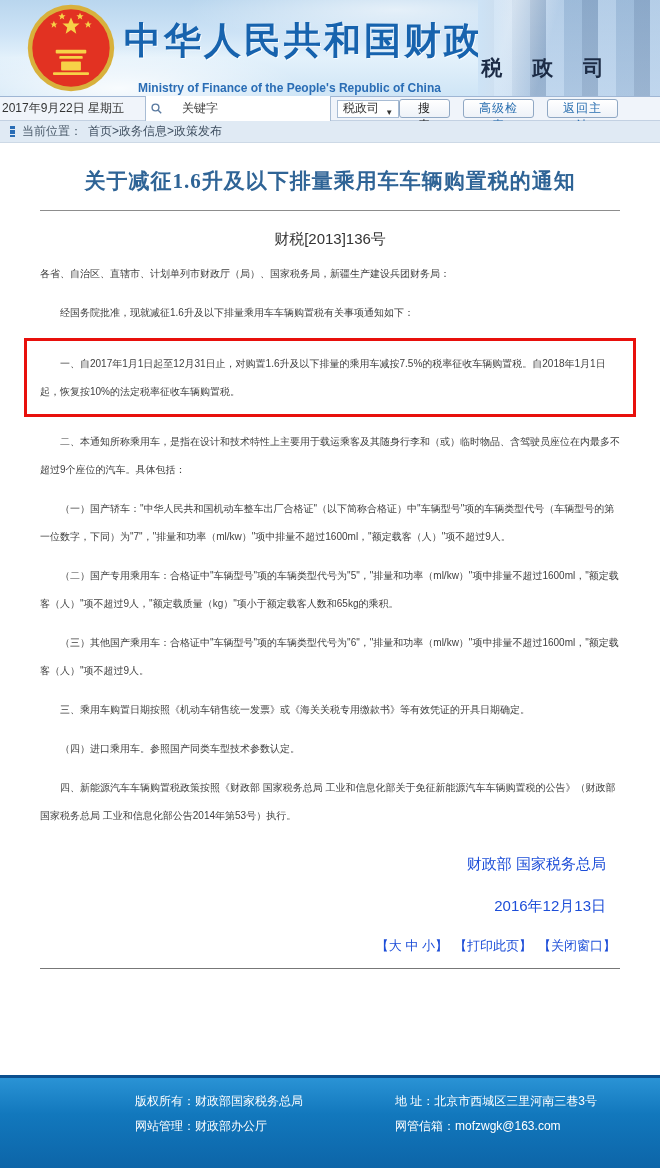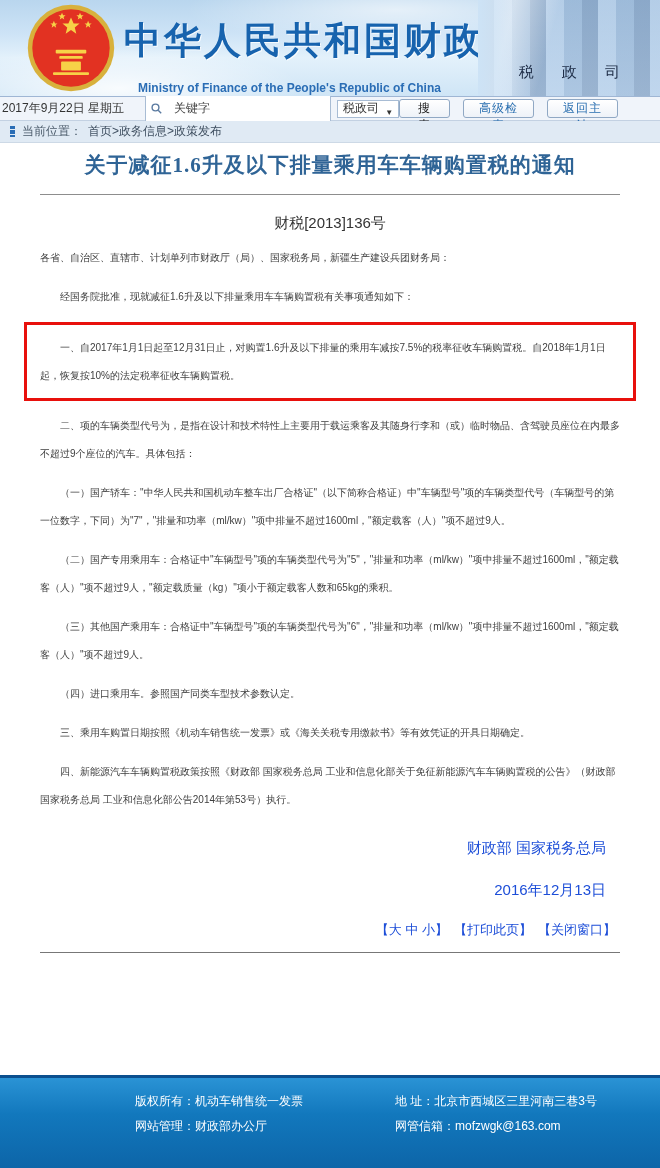--- a/index.html
+++ b/index.html
@@ -29,33 +29,33 @@
   .site-subtitle { margin-top:15px; margin-left:14px; font-size:12px; font-weight:bold; color:#2a6db5; }
   .building {
     position:absolute; right:0; top:0; width:182px; height:96px;
     background:
       linear-gradient(90deg, rgba(205,227,246,1) 0%, rgba(205,227,246,0) 22%),
       linear-gradient(105deg, rgba(255,255,255,.55) 0 18%, rgba(255,255,255,0) 40%),
       repeating-linear-gradient(90deg, rgba(90,120,160,.38) 0 16px, rgba(190,212,236,.55) 16px 34px, rgba(140,170,205,.40) 34px 52px),
       linear-gradient(180deg,#a9c6e2,#c2d9ef);
   }
   .dept {
-    position:absolute; right:28px; bottom:14px;
-    font-size:15px; font-weight:normal; color:#1c2b45; letter-spacing:12px; white-space:nowrap;
+    position:absolute; right:44px; bottom:14px;
+    font-size:21px; font-weight:bold; color:#1c2b45; letter-spacing:12px; white-space:nowrap;
   }
 
   
   .toolbar {
     flex:none; height:25px; display:flex; align-items:center;
     background:#f0f4fa; border-top:1px solid #9fb6d4; border-bottom:1px solid #c3d1e2;
     font-size:12px; color:#333;
   }
   .tb-date { margin-left:2px; width:148px; color:#333; }
   .searchbox {
-    display:flex; align-items:center; gap:12px; width:192px; height:28px;
+    display:flex; align-items:center; gap:20px; width:192px; height:28px;
     background:#fff; border:1px solid #a8bcd4; padding:0 5px; cursor:text;
   }
   .searchbox svg { flex:none; }
   .search-ph { color:#444; }
   .dropdown {
     margin-left:6px; display:flex; align-items:flex-end; justify-content:space-between;
     width:64px; height:18px; background:#fff; border:1px solid #a8bcd4; padding:0 5px; cursor:pointer;
   }
   .dd-arrow { font-size:8px; color:#333; }
   .tb-buttons { margin-left:auto; margin-right:42px; display:flex; gap:13px; }
@@ -71,21 +71,21 @@
   .breadcrumb {
     flex:none; height:22px; display:flex; align-items:center;
     background:#e0eaf4; border-bottom:1px solid #cdd9e6; font-size:12px; color:#4a5a6a;text-align:center;
   }
   .bc-icon { width:5px; height:11px; margin:0 7px 0 10px;
     background:linear-gradient(180deg,#2a6db5 0 30%, #e0eaf4 30% 40%, #2a6db5 40% 70%, #e0eaf4 70% 80%, #2a6db5 80%); }
   .bc-label { margin-right:6px; }
   .bc-path { color:#3f4f60; }
 
   
-  .content { flex:1; background:#fff; padding:0 40px 0; position:relative; }
+  .content { flex:1; background:#fff; padding:16px 40px 0; position:relative; }
   .doc-title {
     margin-top:8px; text-align:center; font-size:21px; font-weight:bold; color:#2f6496;
     font-family:"Liberation Serif","DejaVu Serif",serif; letter-spacing:1px;
   }
   .title-rule { margin-top:15px; border-bottom:1px solid #8d8d8d; }
   .doc-number { margin-top:19px; text-align:center; font-size:15px; color:#333; }
   .doc-body { margin-top:4px; }
   .para {
     font-size:10px; line-height:28px; color:#3e3e3e; margin-top:11px; text-indent:2em;
   }
@@ -182,41 +182,41 @@
     <h1 class="doc-title">关于减征1.6升及以下排量乘用车车辆购置税的通知</h1>
     <div class="title-rule"></div>
     <div class="doc-number">财税[2013]136号</div>
 
     <div class="doc-body" id="doc-body">
         <p class="para no-indent">各省、自治区、直辖市、计划单列市财政厅（局）、国家税务局，新疆生产建设兵团财务局：</p>
         <p class="para">经国务院批准，现就减征1.6升及以下排量乘用车车辆购置税有关事项通知如下：</p>
         <div class="highlight-box">
           <p class="para">一、自2017年1月1日起至12月31日止，对购置1.6升及以下排量的乘用车减按7.5%的税率征收车辆购置税。自2018年1月1日起，恢复按10%的法定税率征收车辆购置税。</p>
         </div>
-        <p class="para">二、项的车辆类型代号为，是指在设计和技术特性上主要用于载运乘客及其随身行李和（或）临时物品、含驾驶员座位在内最多不超过9个座位的汽车。具体包括：</p>
+        <p class="para">二、本通知所称乘用车，是指在设计和技术特性上主要用于载运乘客及其随身行李和（或）临时物品、含驾驶员座位在内最多不超过9个座位的汽车。具体包括：</p>
         <p class="para">（一）国产轿车："中华人民共和国机动车整车出厂合格证"（以下简称合格证）中"车辆型号"项的车辆类型代号（车辆型号的第一位数字，下同）为"7"，"排量和功率（ml/kw）"项中排量不超过1600ml，"额定载客（人）"项不超过9人。</p>
         <p class="para">（二）国产专用乘用车：合格证中"车辆型号"项的车辆类型代号为"5"，"排量和功率（ml/kw）"项中排量不超过1600ml，"额定载客（人）"项不超过9人，"额定载质量（kg）"项小于额定载客人数和65kg的乘积。</p>
         <p class="para">（三）其他国产乘用车：合格证中"车辆型号"项的车辆类型代号为"6"，"排量和功率（ml/kw）"项中排量不超过1600ml，"额定载客（人）"项不超过9人。</p>
+        <p class="para">三、乘用车购置日期按照《机动车销售统一发票》或《海关关税专用缴款书》等有效凭证的开具日期确定。</p>
         <p class="para">（四）进口乘用车。参照国产同类车型技术参数认定。</p>
-        <p class="para">三、乘用车购置日期按照《机动车销售统一发票》或《海关关税专用缴款书》等有效凭证的开具日期确定。</p>
         <p class="para">四、新能源汽车车辆购置税政策按照《财政部 国家税务总局 工业和信息化部关于免征新能源汽车车辆购置税的公告》（财政部国家税务总局 工业和信息化部公告2014年第53号）执行。</p>
       </div>
 
     <div class="sign-block">
       <div class="signature">财政部 国家税务总局</div>
       <div class="sign-date">2016年12月13日</div>
     </div>
 
     <div class="actions" id="doc-actions"><span class="action-link">【大 中 小】</span><span class="action-link">【打印此页】</span><span class="action-link">【关闭窗口】</span></div>
     <div class="bottom-rule"></div>
   </main>
 
   <footer class="site-footer">
     <div class="f-col f-left" id="footer-left">
-        <div>版权所有：机动车销售统一发票</div>
+        <div>版权所有：财政部国家税务总局</div>
         <div>网站管理：财政部办公厅</div>
       </div>
     <div class="f-col f-right" id="footer-right">
         <div>地 址：北京市西城区三里河南三巷3号</div>
         <div>网管信箱：mofzwgk@163.com</div>
       </div>
 
   </footer>
 
 </div>

